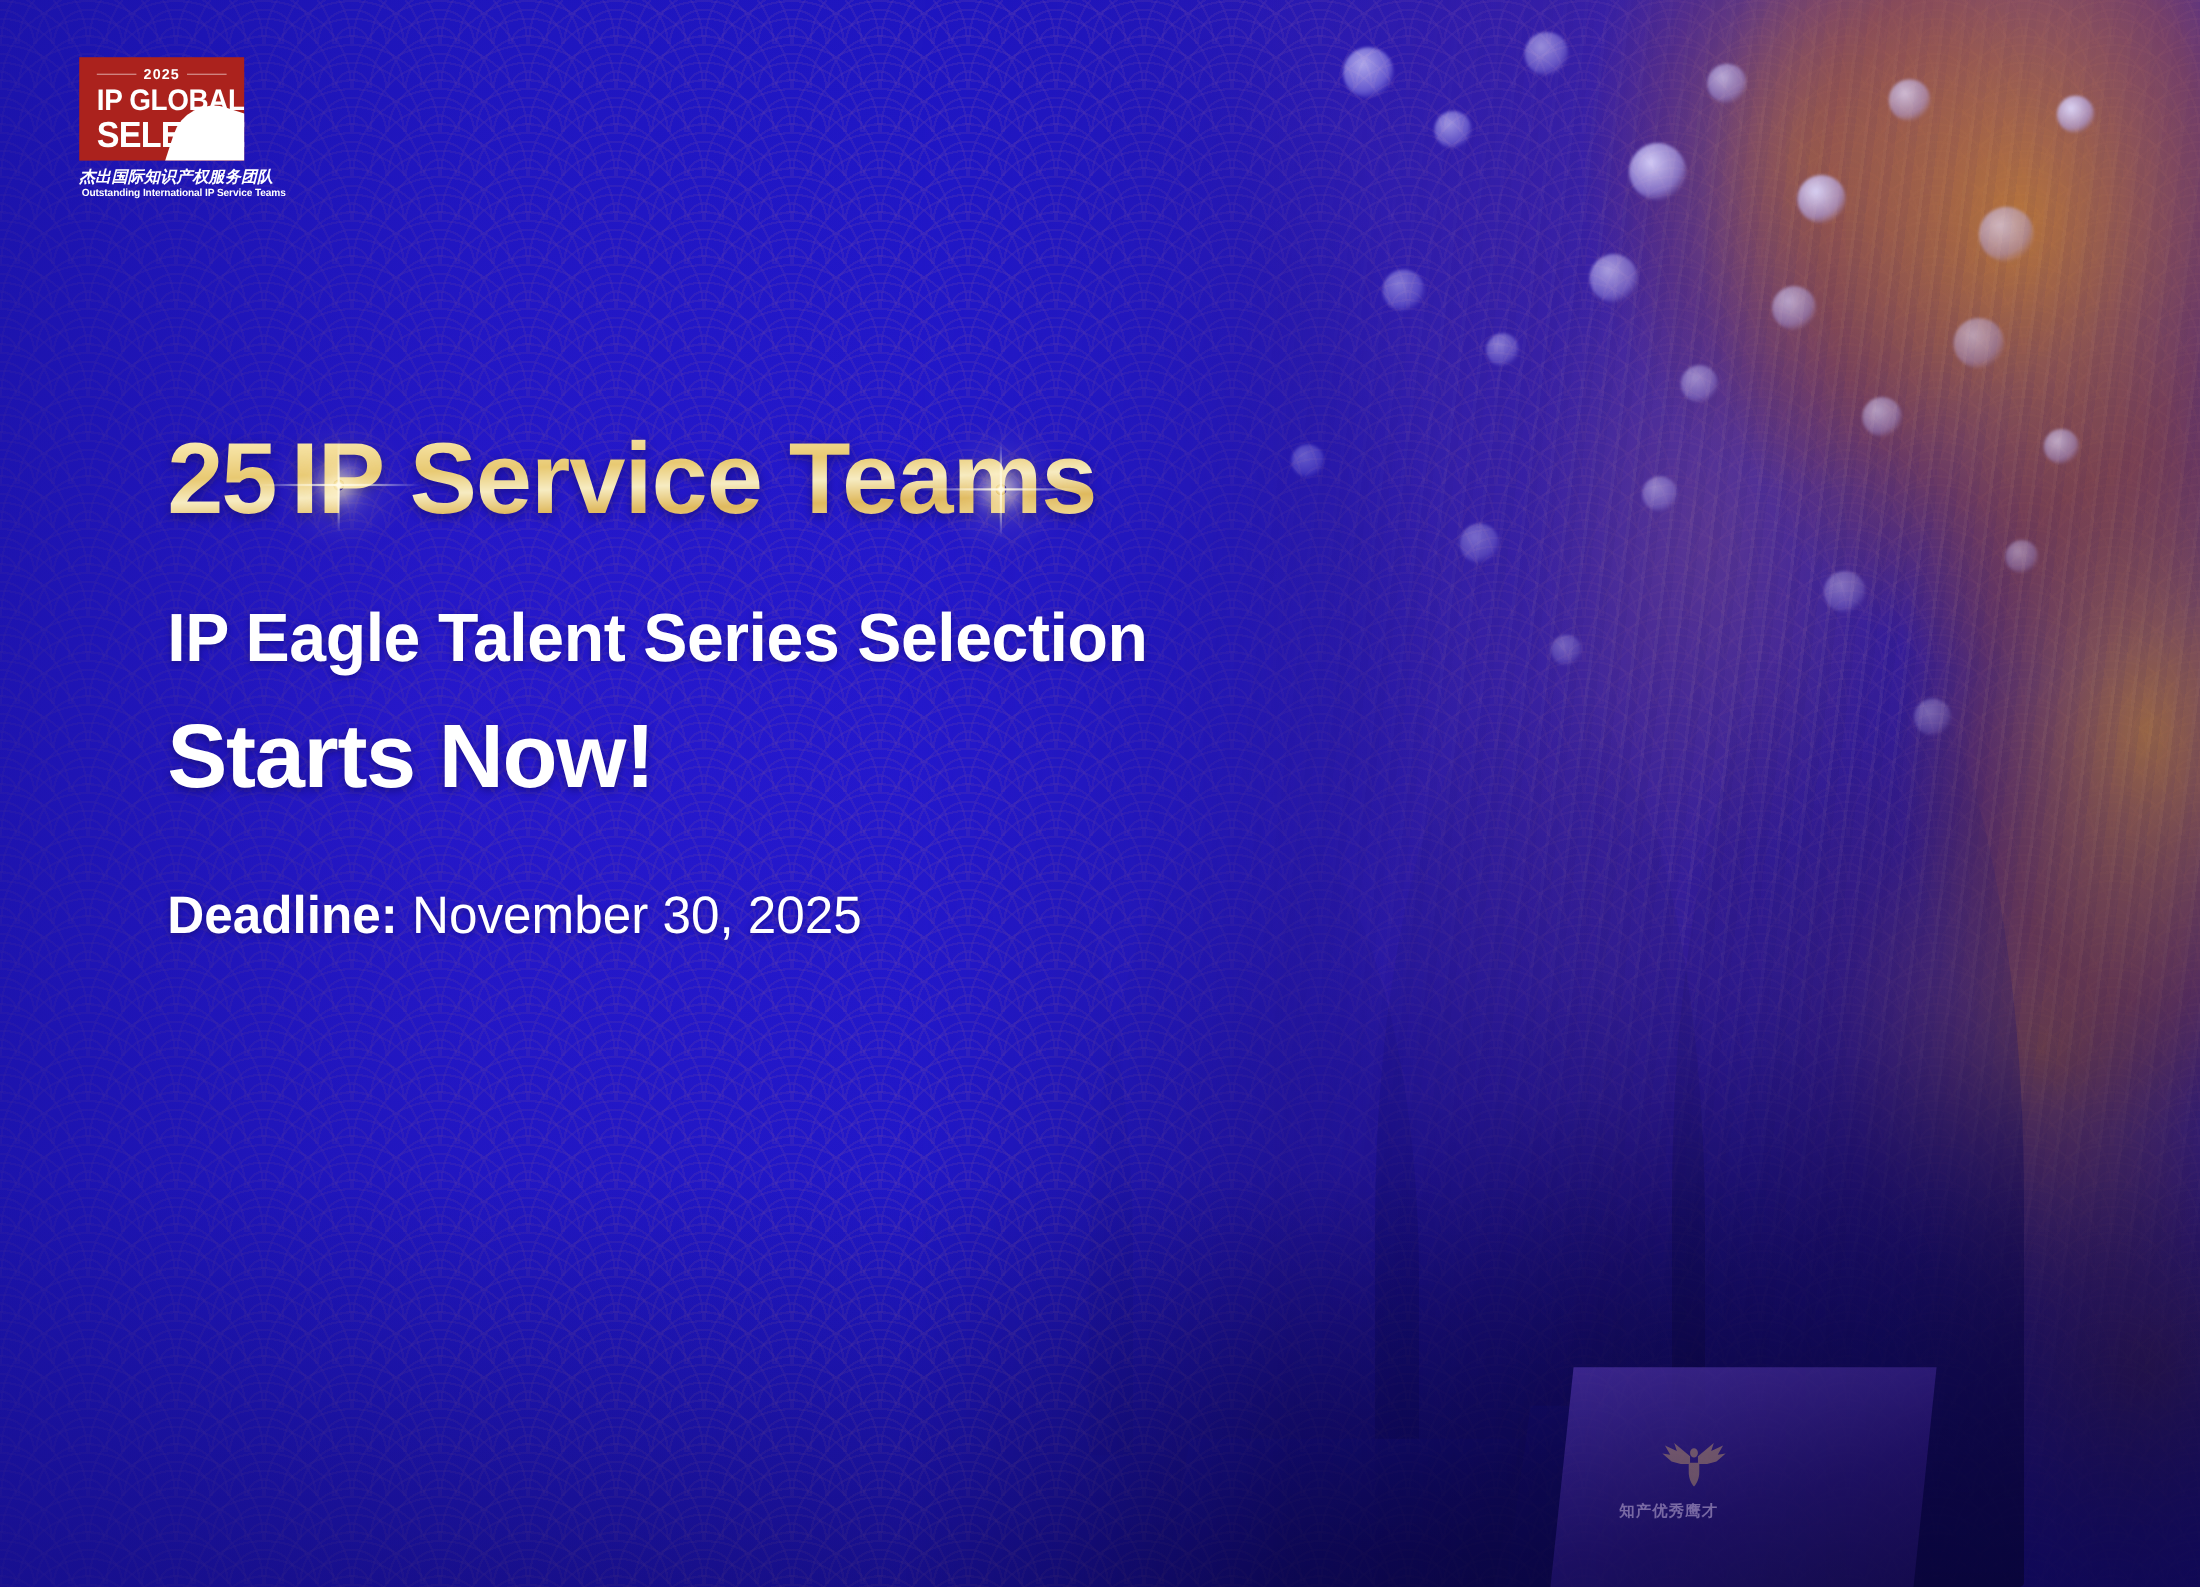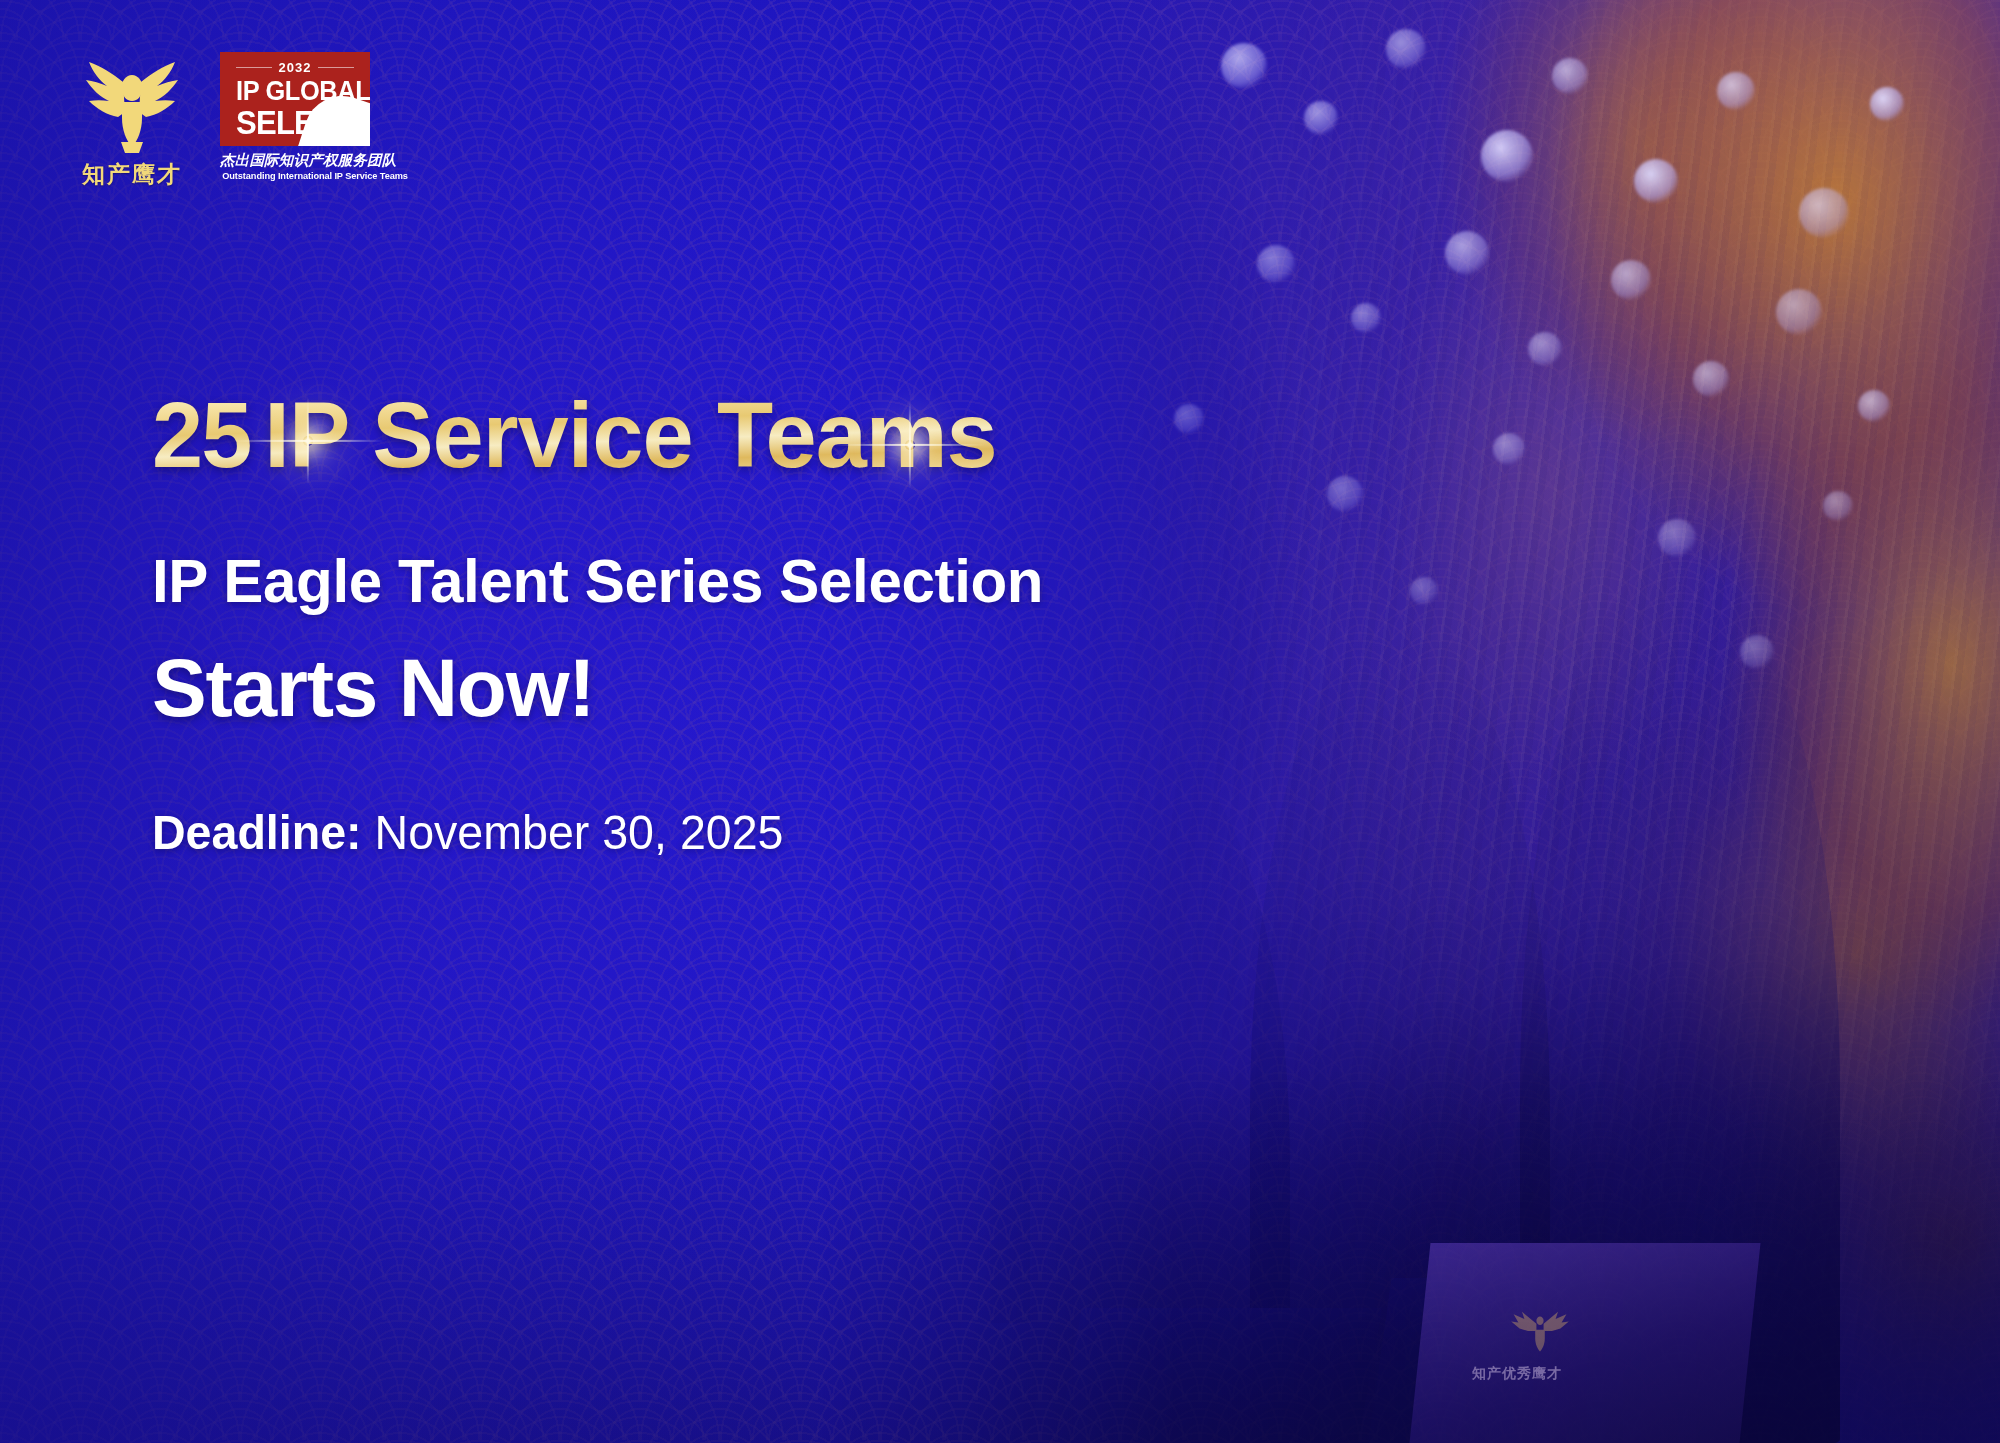--- a/index.html
+++ b/index.html
@@ -249,40 +249,26 @@
       <path d="M56 38 L80 18 L76 30 L94 22 L86 36 L98 34 L84 46 L70 50 L56 50 Z" fill="#e8b972"></path>
       <path d="M42 48 L42 62 C42 72 46 80 50 84 C54 80 58 72 58 62 L58 48 Z" fill="#e8b972"></path>
     </svg>
     <div class="plate-caption" style="left:652px;bottom:60px;">知产优秀鹰才</div>
   </div>
 
   <div class="vignette"></div>
 
   <div class="logo-bar">
 
-    <div class="brand">
-      <svg width="118" height="105" viewBox="0 0 118 105">
-
-        <ellipse cx="59" cy="36" rx="10.5" ry="13" fill="#f2d87a"></ellipse>
-
-        <path d="M50 30 C40 22 28 14 16 10 C20 20 26 28 34 34 C27 31 20 29 13 28 C19 37 27 45 36 49 C29 48 22 48 16 49 C24 57 34 63 45 65 L52 60 Z" fill="#f2d87a"></path>
-
-        <path d="M68 30 C78 22 90 14 102 10 C98 20 92 28 84 34 C91 31 98 29 105 28 C99 37 91 45 82 49 C89 48 96 48 102 49 C94 57 84 63 73 65 L66 60 Z" fill="#f2d87a"></path>
-
-        <path d="M49 50 L49 66 C49 78 53 88 59 95 C65 88 69 78 69 66 L69 50 Z" fill="#f2d87a"></path>
-        <path d="M48 90 L70 90 L66 101 L52 101 Z" fill="#f2d87a"></path>
-      </svg>
-      <div class="brand-cn">知产鹰才</div>
-    </div>
 
     <div class="badge-wrap">
       <div class="badge">
         <div class="badge-year">
           <span class="rule"></span>
-          <span>2032</span>
+          <span>2025</span>
           <span class="rule"></span>
         </div>
         <div class="badge-l1">IP GLOBAL</div>
         <div class="badge-l2">SELECTION</div>
       </div>
       <div class="badge-sub-cn">杰出国际知识产权服务团队</div>
       <div class="badge-sub-en">Outstanding International IP Service Teams</div>
     </div>
 
   </div>

